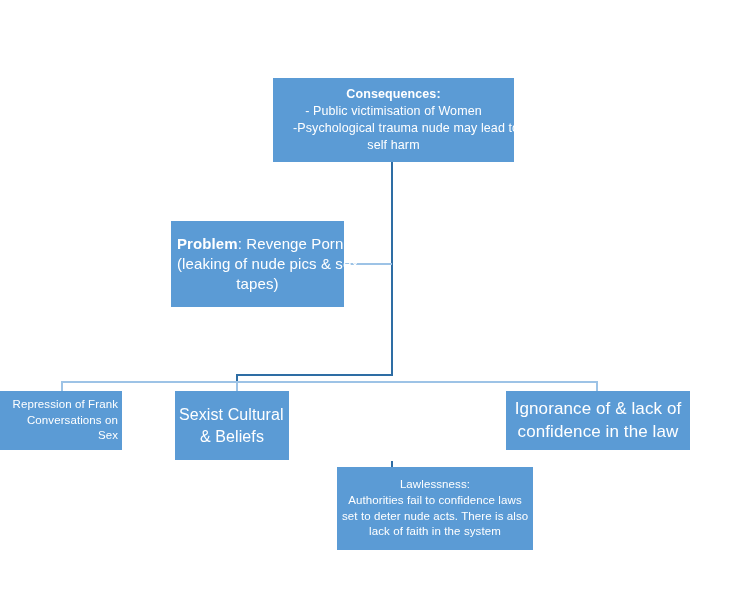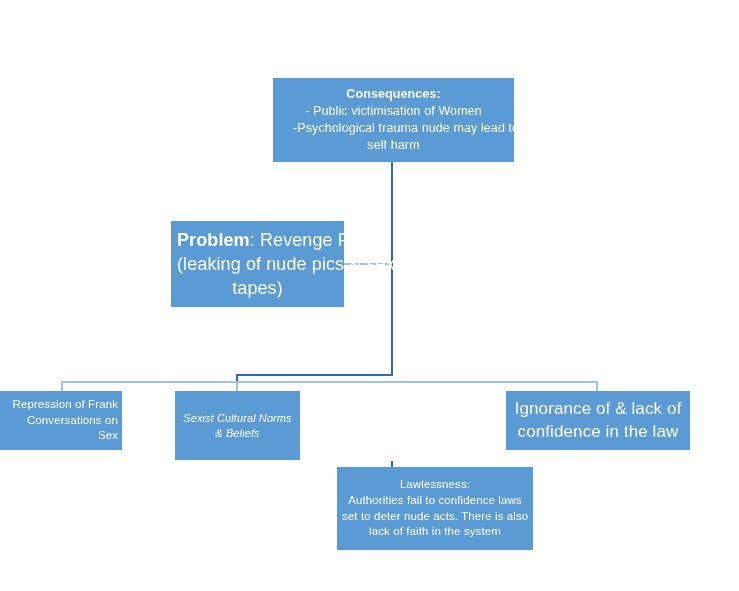--- a/index.html
+++ b/index.html
@@ -48,36 +48,35 @@
     left: 273px;  top: 78px;
     width: 241px; height: 84px;
     font-size: 12.5px;
     padding: 6px 16px;
   }
   #node-consequences .hdr { font-weight: bold; font-size: 12.5px; }
 
   #node-problem {
     left: 171px; top: 221px;
     width: 173px; height: 86px;
-    font-size: 18px;
+    font-size: 15px;
     padding: 6px 2px;
   }
 
   #node-repression {
     left: 0px;   top: 391px;
     width: 122px; height: 59px;
     font-size: 11.5px;
     text-align: right;
   }
 
   #node-sexist {
     left: 175px; top: 391px;
-    width: 125px; height: 69px;
-    font-size: 11px;
-    font-style: italic;
+    width: 114px; height: 69px;
+    font-size: 16px;
   }
 
   #node-ignorance {
     left: 506px; top: 391px;
     width: 184px; height: 59px;
     font-size: 17px;
   }
 
   #node-lawlessness {
     left: 337px; top: 467px;

